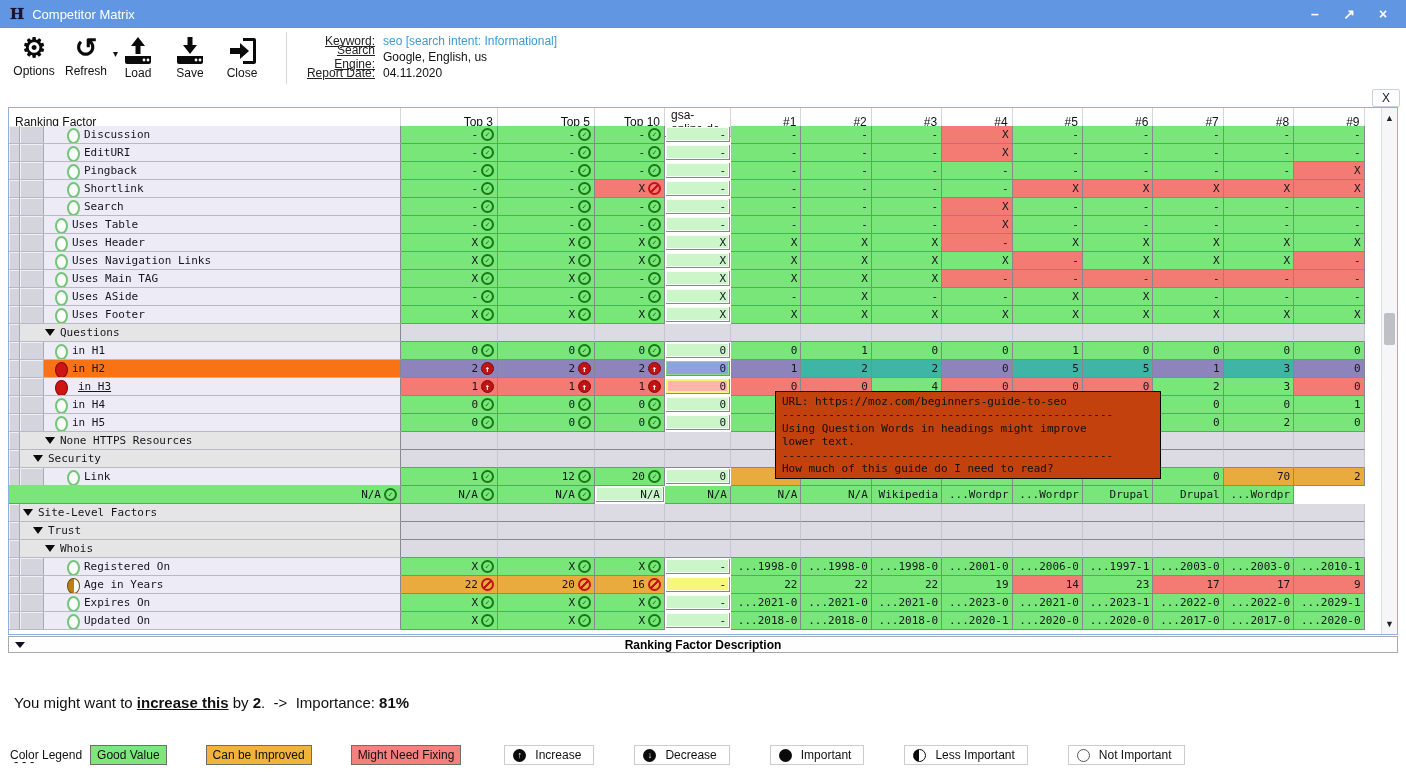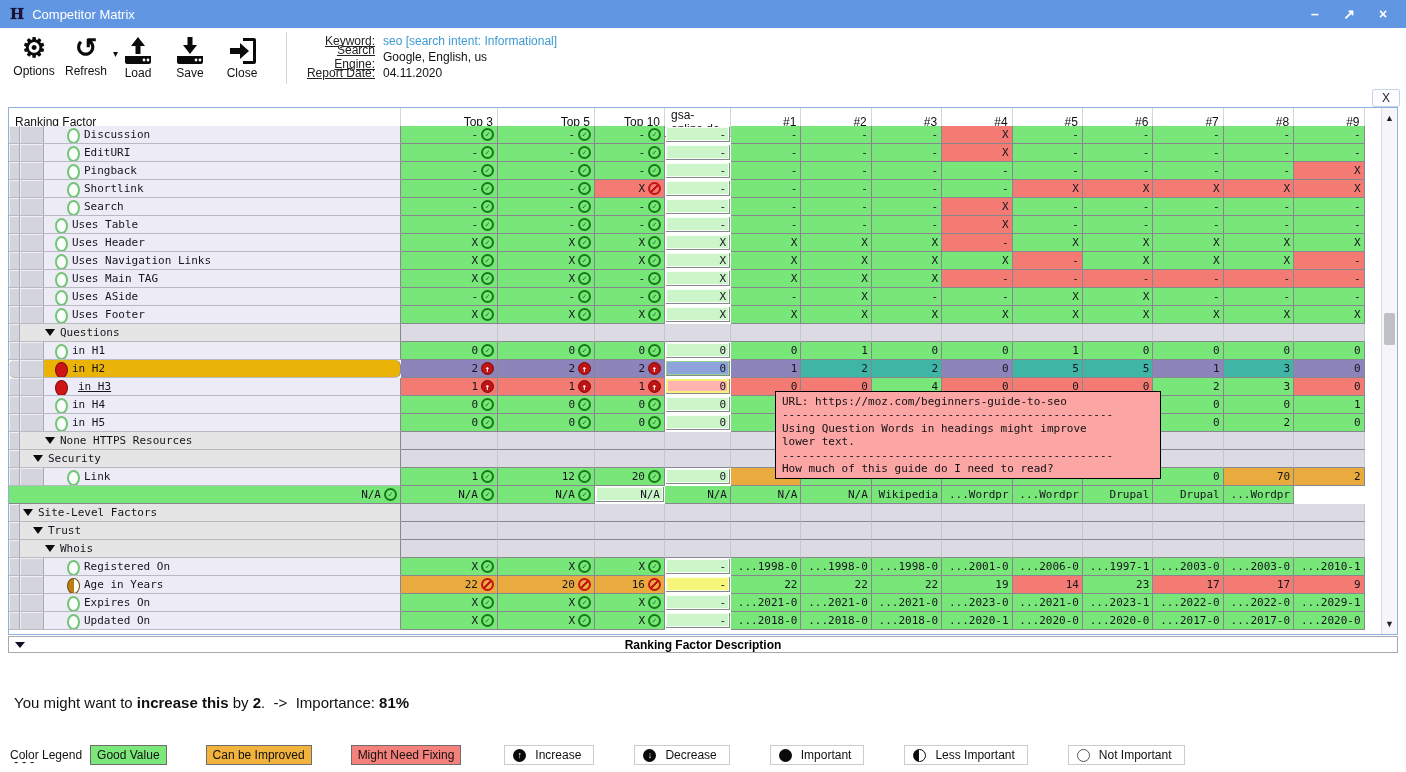--- a/index.html
+++ b/index.html
@@ -43,21 +43,21 @@
   .grid-row{display:grid;grid-template-columns:392px 97px 97px 70px 66px repeat(9,70.4px);height:18px;}
   .hcell{background:#fff;border-bottom:1px solid #70707a;border-right:1px solid #d5d5dc;
          font-size:12px;color:#111;display:flex;align-items:center;justify-content:flex-end;padding:0 4px;}
   .hcell.left{justify-content:flex-start;padding-left:6px;}
   .cell{border-right:1px solid #87878f;border-bottom:1px solid #87878f;display:flex;align-items:center;
         justify-content:flex-end;padding:0 3px;font:11px "DejaVu Sans Mono",monospace;color:#15151d;
         overflow:hidden;white-space:nowrap;}
   .factor{position:relative;background:#edecf6;border-right:1px solid #87878f;border-bottom:1px solid #b9b9c4;
           font:11px "DejaVu Sans Mono",monospace;color:#15151d;overflow:hidden;}
   .factor.group{background:#e5e5e5;}
-  .factor.sel{background:#eab308;border-radius:6px;}
+  .factor.sel{background:#f97316;}
   .strip{position:absolute;top:0;bottom:0;background:#d4d4dd;border-right:1px solid #aaaab4;
          box-shadow:inset 1px 1px 0 #efeff5;}
   .s1{left:0;width:10px;} .s2{left:11px;width:23px;}
   .f-ico{position:absolute;top:2px;} .f-name{position:absolute;top:2px;line-height:13px;}
   .ico-not{width:9px;height:12px;border:2px solid #74c47a;border-radius:50%;background:#fbfffb;}
   .ico-imp{width:11px;height:14px;border:1px solid #7c0c0c;border-radius:50%;background:#cf1414;}
   .ico-less{width:11px;height:14px;border:1px solid #6b4a08;border-radius:50%;
             background:linear-gradient(90deg,#bd7f15 50%,#fff 50%);}
   .ico-group{width:0;height:0;border-left:5px solid transparent;border-right:5px solid transparent;
              border-top:7px solid #0a0a0a;margin-top:3px;}
@@ -78,31 +78,31 @@
   .ci-up{background:#c01414;color:#fff;font-size:9px;font-weight:bold;border:1px solid #7c0c0c;}
 
   
   .vscroll{position:absolute;right:0;top:0;bottom:0;width:15px;background:#f6f6f8;border-left:1px solid #d8dce6;}
   .vs-arrow{position:absolute;left:0;width:15px;height:16px;display:flex;align-items:center;justify-content:center;
             font-size:9px;color:#222;}
   .vs-up{top:2px;} .vs-down{bottom:2px;}
   .vs-thumb{position:absolute;left:2px;width:11px;top:205px;height:32px;background:#bfbfc6;border-radius:2px;}
 
   
-  .tooltip{position:absolute;left:775px;top:391px;width:372px;background:#fca5a5;border:1px solid #000;
+  .tooltip{position:absolute;left:775px;top:391px;width:372px;background:#c2410c;border:1px solid #000;
            font:11px "DejaVu Sans Mono",monospace;color:#111;padding:3px 6px;z-index:50;line-height:13.4px;}
 
   
   .desc-bar{position:absolute;left:8px;top:636px;width:1388px;height:15px;border:1px solid #a8a8a8;
             background:#fefefe;display:flex;align-items:center;}
   .desc-collapse{width:0;height:0;border-left:5px solid transparent;border-right:5px solid transparent;
                  border-top:6px solid #101024;margin-left:6px;}
   .desc-title{position:absolute;left:0;right:0;text-align:center;font-weight:bold;font-size:12px;color:#000;}
   .desc-text{position:absolute;left:14px;top:660px;font-size:15px;color:#111;white-space:pre-wrap;}
-  .desc-line1{height:26px;} .b{font-weight:bold;} .u{margin-top:14px;}
+  .desc-line1{height:26px;} .b{font-weight:bold;} .u{text-decoration:underline;margin-top:14px;}
   .desc-dashes{height:22px;font-size:13px;}
 
   
   .legend{position:absolute;left:10px;top:745px;display:flex;align-items:center;font-size:12px;color:#111;}
   .lg-label{margin-right:8px;}
   .lg-swatch{border:1px solid #6e6e6e;padding:2px 6px;margin-right:3px;}
   .lg-btn{border:1px solid #ccc;background:#fff;padding:2px 12px 2px 8px;margin-left:4px;
           display:flex;align-items:center;gap:9px;}
   .li{width:13px;height:13px;border-radius:50%;display:flex;align-items:center;justify-content:center;
       box-sizing:border-box;font-size:9px;font-weight:bold;}

